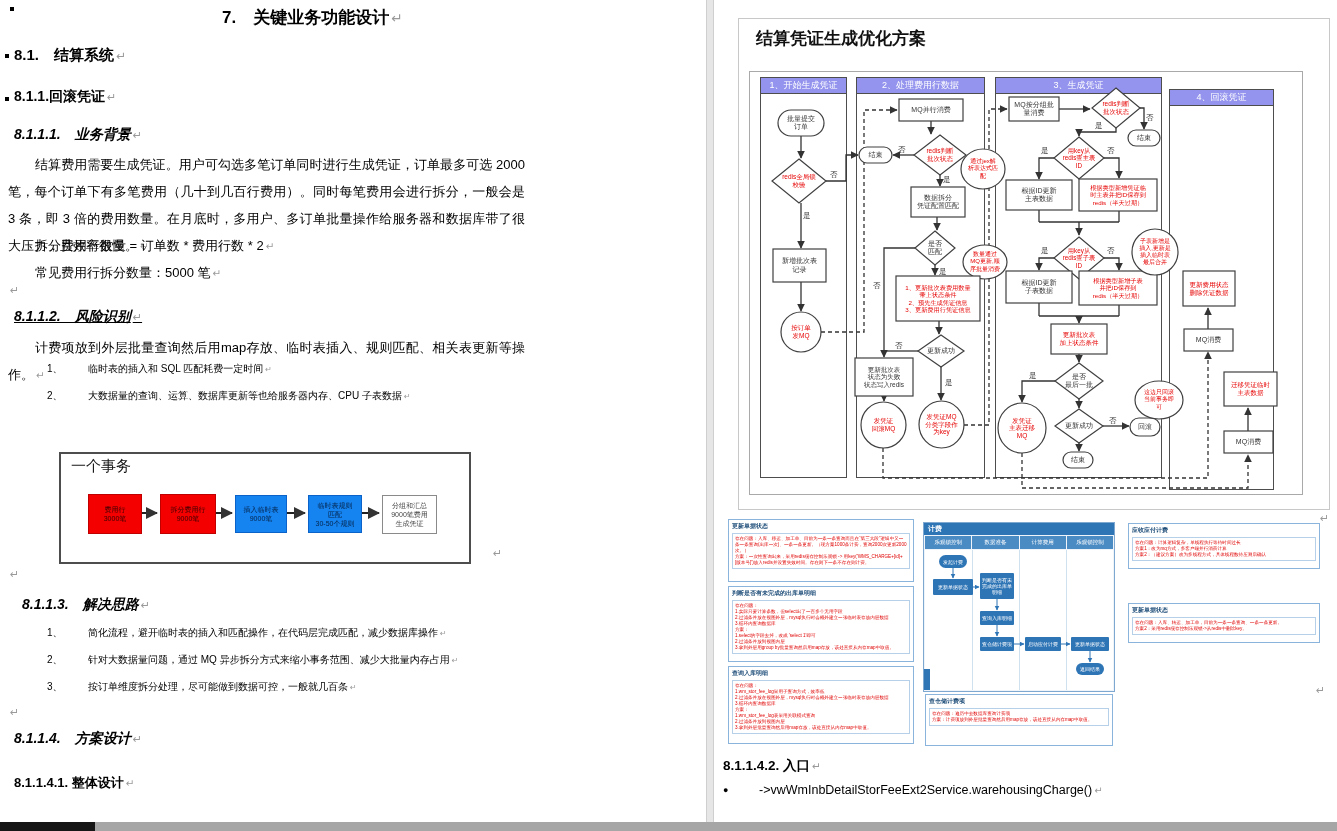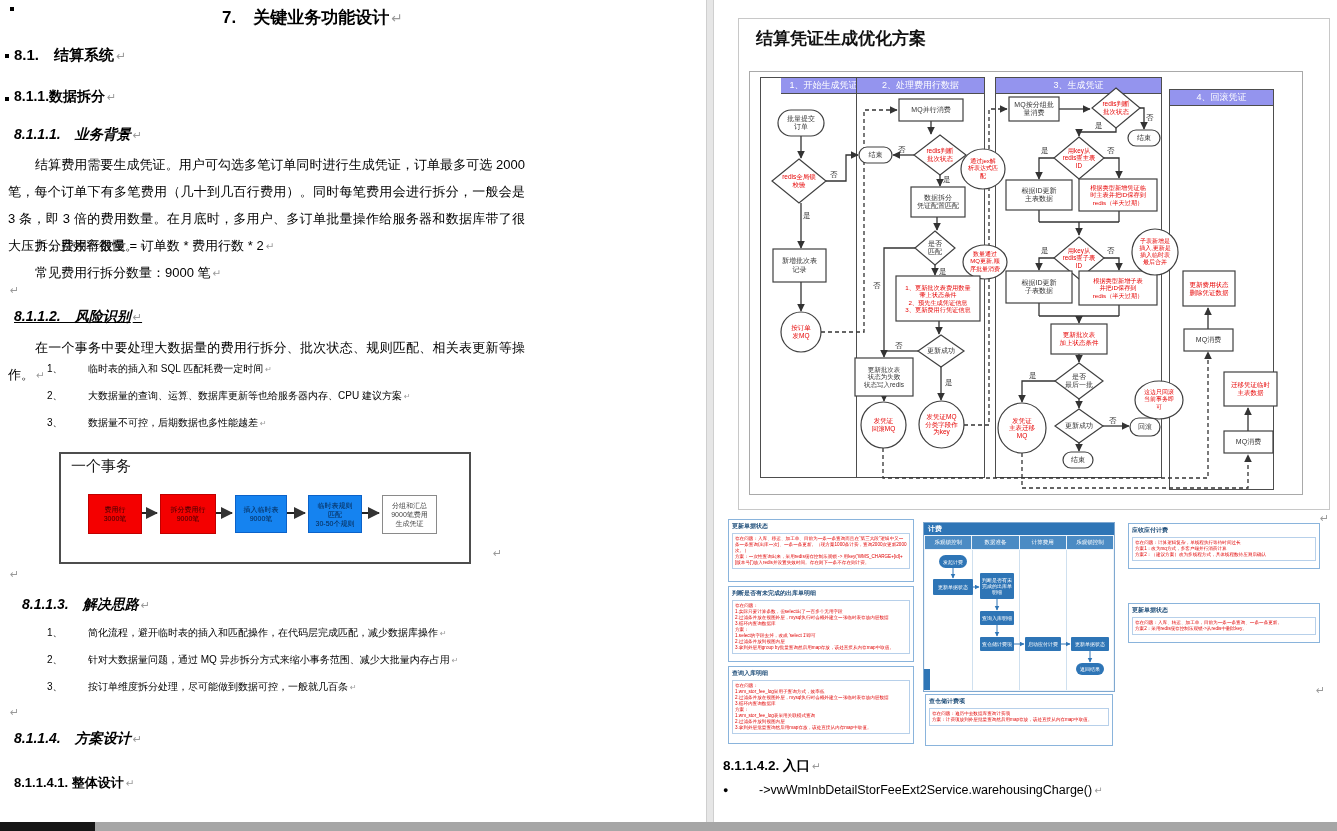--- a/index.html
+++ b/index.html
@@ -72,33 +72,32 @@
 <div class="root">
 
   <section class="abs" style="left:0;top:0;width:706px;height:822px;">
     <div class="sq" style="left:10px;top:7px;"></div>
     <div class="h1 pil" style="left:222px;top:6px;">7.　关键业务功能设计</div>
 
     <div class="sq" style="left:5px;top:54px;"></div>
     <div class="h2 pil" style="left:14px;top:46px;text-align:center;">8.1.　结算系统</div>
 
     <div class="sq" style="left:5px;top:97px;"></div>
-    <div class="h3 pil" style="left:14px;top:88px;">8.1.1.数据拆分</div>
+    <div class="h3 pil" style="left:14px;top:88px;">8.1.1.回滚凭证</div>
 
     <div class="h4 pil" style="left:14px;top:126px;">8.1.1.1.　业务背景</div>
     <div class="para indent pil" style="top:151px;">结算费用需要生成凭证。用户可勾选多笔订单同时进行生成凭证，订单最多可选 2000 笔，每个订单下有多笔费用（几十到几百行费用）。同时每笔费用会进行拆分，一般会是 3 条，即 3 倍的费用数量。在月底时，多用户、多订单批量操作给服务器和数据库带了很大压力，且效率很慢。</div>
     <div class="para indent pil" style="top:232px;">拆分费用行数量 = 订单数 * 费用行数 * 2</div>
-    <div class="para indent pil" style="top:259px;">常见费用行拆分数量：9000 笔</div>
+    <div class="para indent pil" style="top:259px;">常见费用行拆分数量：5000 笔</div>
     <div class="pmark" style="left:10px;top:284px;">↵</div>
 
     <div class="h4 pil" style="left:14px;top:308px;text-decoration:underline;">8.1.1.2.　风险识别</div>
-    <div class="para indent pil" style="top:334px;">在一个事务中要处理大数据量的费用行拆分、批次状态、规则匹配、相关表更新等操作。</div>
+    <div class="para indent pil" style="top:334px;">计费项放到外层批量查询然后用map存放、临时表插入、规则匹配、相关表更新等操作。</div>
     <div class="li" style="top:362px;"><span class="num">1、</span><span class="pil">临时表的插入和 SQL 匹配耗费一定时间</span></div>
-    <div class="li" style="top:389px;"><span class="num">2、</span><span class="pil">大数据量的查询、运算、数据库更新等也给服务器内存、CPU 建议方案</span></div>
-    <div class="li" style="top:416px;"><span class="num">3、</span><span class="pil">数据量不可控，后期数据也多性能越差</span></div>
+    <div class="li" style="top:389px;"><span class="num">2、</span><span class="pil">大数据量的查询、运算、数据库更新等也给服务器内存、CPU 子表数据</span></div>
 
     <div class="tx">
       <div class="tx-title">一个事务</div>
       <svg class="tx-svg" width="408" height="108">
         <g id="tx-edges" stroke="#222" stroke-width="2" fill="none">
             <line x1="81" y1="59" x2="96" y2="59" marker-end="url(#ah)"></line>
             <line x1="155" y1="59" x2="171" y2="59" marker-end="url(#ah)"></line>
             <line x1="226" y1="59" x2="244" y2="59" marker-end="url(#ah)"></line>
             <line x1="301" y1="59" x2="318" y2="59" marker-end="url(#ah)"></line>
           </g>
@@ -131,21 +130,21 @@
     <div class="h5 pil" style="left:14px;top:774px;">8.1.1.4.1. 整体设计</div>
   </section>
 
   <div class="gap"></div>
 
   <section class="abs" style="left:712px;top:0;width:625px;height:822px;">
 
     <div class="fc" style="left:26px;top:18px;">
       <div class="fc-title">结算凭证生成优化方案</div>
       <div class="fc-frame"></div>
-      <div class="fc-lane" style="left:21px;width:85px;padding-left:20px;">
+      <div class="fc-lane" style="left:21px;width:85px;">
           <div class="fc-lane-h">1、开始生成凭证</div>
         </div>
       <div class="fc-lane" style="left:117px;width:127px;">
           <div class="fc-lane-h">2、处理费用行数据</div>
         </div>
       <div class="fc-lane" style="left:256px;width:165px;">
           <div class="fc-lane-h">3、生成凭证</div>
         </div>
       <div class="fc-lane" style="left:430px;width:103px;margin-top:12px;">
           <div class="fc-lane-h">4、回滚凭证</div>

